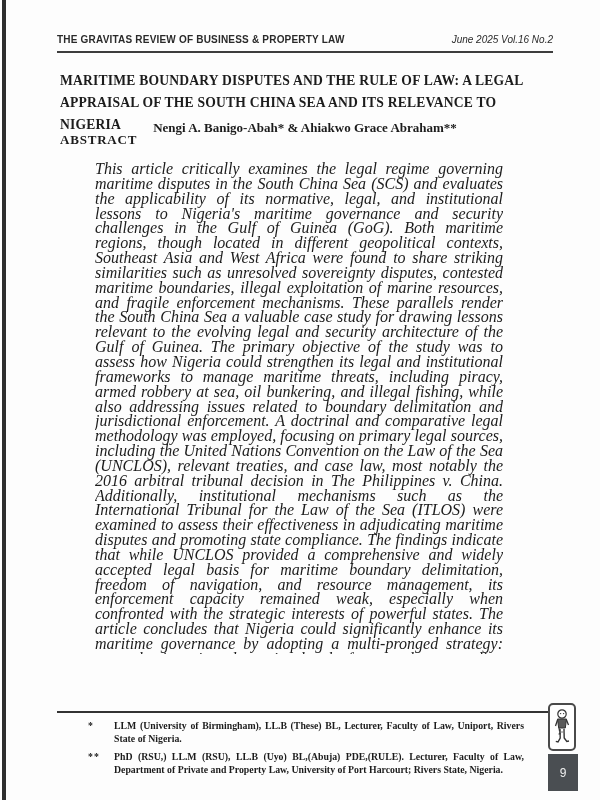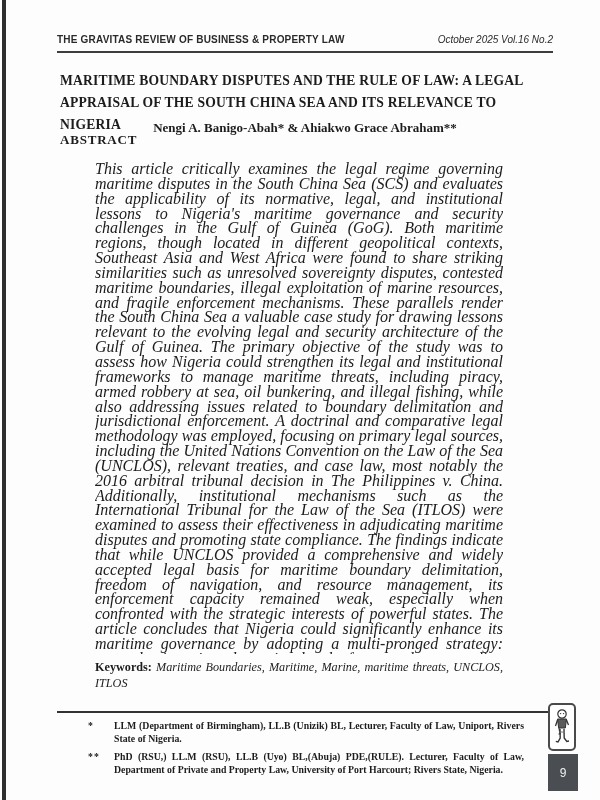--- a/index.html
+++ b/index.html
@@ -66,42 +66,39 @@
 </style>
 </head>
 <body>
 
 <div class="page">
 
   <div class="edge-bar"></div>
 
   <div class="header">
     <span class="journal-name">THE GRAVITAS REVIEW OF BUSINESS &amp; PROPERTY LAW</span>
-    <span class="issue-info">October 2025  Vol.16  No.2</span>
+    <span class="issue-info">June 2025  Vol.16  No.2</span>
   </div>
   <div class="header-rule"></div>
 
   <div class="title">MARITIME BOUNDARY DISPUTES AND THE RULE OF LAW: A LEGAL APPRAISAL OF THE SOUTH CHINA SEA AND ITS RELEVANCE TO NIGERIA</div>
 
   <div class="authors">Nengi  A. Banigo-Abah* &amp; Ahiakwo Grace Abraham**</div>
 
   <div class="abstract-heading">ABSTRACT</div>
 
   <div class="abstract">This article critically examines the legal regime governing maritime disputes in the South China Sea (SCS) and evaluates the applicability of its normative, legal, and institutional lessons to Nigeria's maritime governance and security challenges in the Gulf of Guinea (GoG). Both maritime regions, though located in different geopolitical contexts, Southeast Asia and West Africa were found to share striking similarities such as unresolved sovereignty disputes, contested maritime boundaries, illegal exploitation of marine resources, and fragile enforcement mechanisms. These parallels render the South China Sea a valuable case study for drawing lessons relevant to the evolving legal and security architecture of the Gulf of Guinea. The primary objective of the study was to assess how Nigeria could strengthen its legal and institutional frameworks to manage maritime threats, including piracy, armed robbery at sea, oil bunkering, and illegal fishing, while also addressing issues related to boundary delimitation and jurisdictional enforcement. A doctrinal and comparative legal methodology was employed, focusing on primary legal sources, including the United Nations Convention on the Law of the Sea (UNCLOS), relevant treaties, and case law, most notably the 2016 arbitral tribunal decision in The Philippines v. China. Additionally, institutional mechanisms such as the International Tribunal for the Law of the Sea (ITLOS) were examined to assess their effectiveness in adjudicating maritime disputes and promoting state compliance. The findings indicate that while UNCLOS provided a comprehensive and widely accepted legal basis for maritime boundary delimitation, freedom of navigation, and resource management, its enforcement capacity remained weak, especially when confronted with the strategic interests of powerful states. The article concludes that Nigeria could significantly enhance its maritime governance by adopting a multi-pronged strategy: strengthening its domestic legal framework, expanding institutional capacity for maritime enforcement, investing in diplomatic engagement through regional bodies, and utilising international adjudicatory mechanisms more effectively. Lessons from the SCS underscored the importance of sustained legal advocacy, regional diplomacy, and multilateral engagement in preserving national sovereignty and maritime rights. Ultimately, the article recommends that Nigeria should assume a more prominent leadership role in the Gulf of Guinea, advocating for the establishment of a legally binding and cooperative regional maritime framework.</div>
 
-  <div class="keywords">
-    <span class="kw-label">Keywords:</span><span class="kw-value"> Maritime Boundaries, Maritime, Marine, maritime threats, UNCLOS, ITLOS</span>
-  </div>
 
   <div class="footnote-rule"></div>
 
   <div class="footnotes">
     <div class="footnote-row">
       <span class="footnote-marker">*</span>
-      <span class="footnote-text">LLM (Department of Birmingham), LL.B (Unizik) BL, Lecturer, Faculty of Law, Uniport, Rivers State of Nigeria.</span>
+      <span class="footnote-text">LLM (University of Birmingham), LL.B (These) BL, Lecturer, Faculty of Law, Uniport, Rivers State of Nigeria.</span>
     </div>
     <div class="footnote-row">
       <span class="footnote-marker">**</span>
       <span class="footnote-text">PhD (RSU,) LL.M (RSU), LL.B (Uyo) BL,(Abuja) PDE,(RULE). Lecturer, Faculty of Law, Department of Private and Property Law, University of Port Harcourt; Rivers State, Nigeria.</span>
     </div>
   </div>
 
   <div class="figure-frame">
     <span style="display:flex;">
       <svg width="18" height="38" viewBox="0 0 18 38" xmlns="http://www.w3.org/2000/svg">

